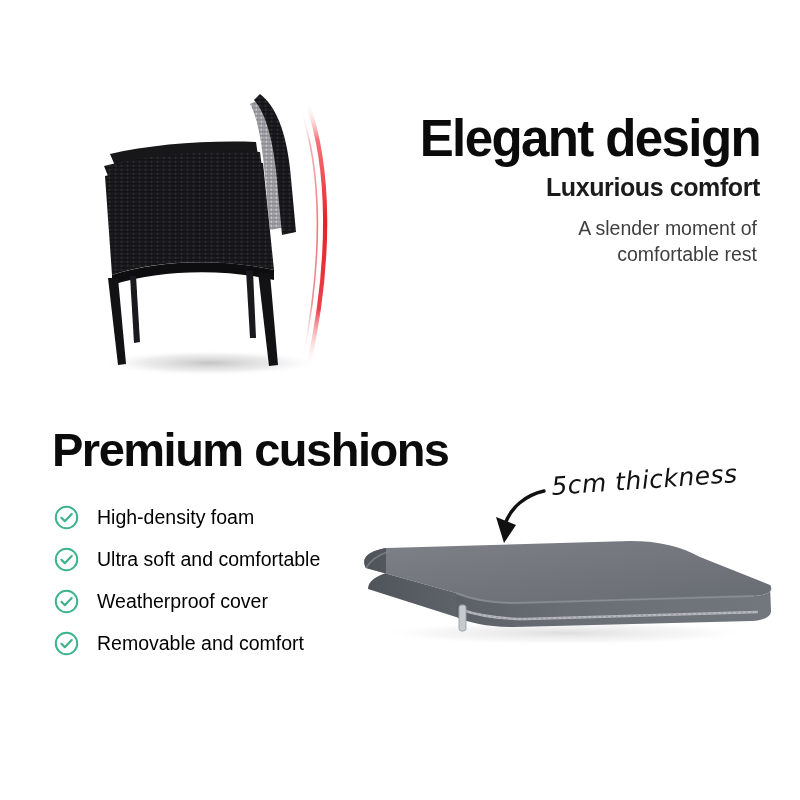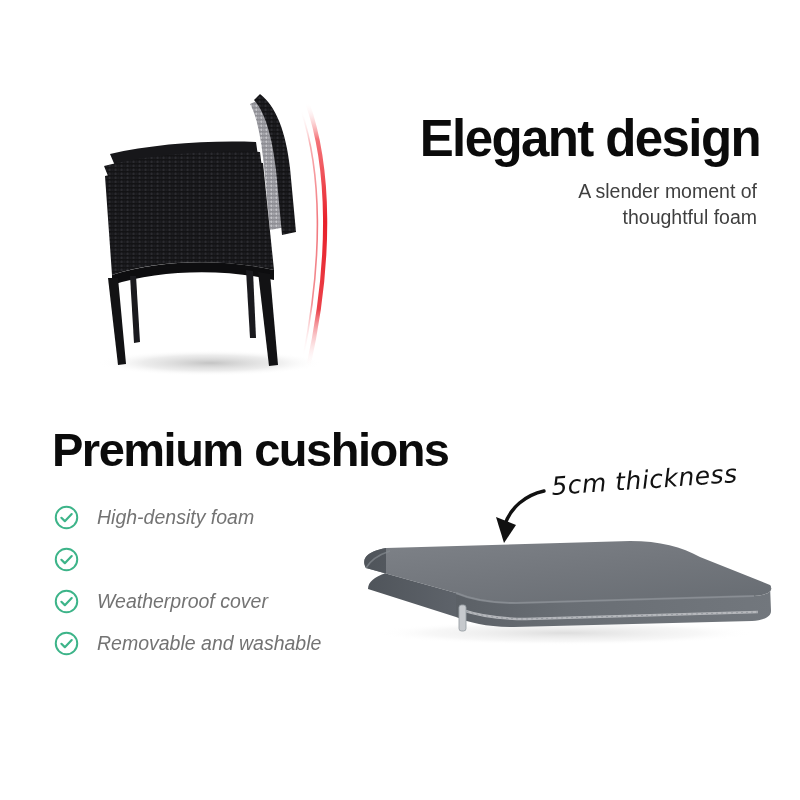--- a/index.html
+++ b/index.html
@@ -83,24 +83,23 @@
   }
   .check-icon {
     flex: 0 0 auto;
     width: 25px;
     height: 25px;
     display: block;
   }
   .feature-label {
     font-family: "Liberation Sans", sans-serif;
     font-size: 19.5px;
-    color: #737373;
+    color: #000000;
     margin-left: 18px;
     white-space: nowrap;
-    font-style: italic;
   }
 
   
   .chair-art {
     position: absolute;
     left: 60px;
     top: 80px;
     width: 320px;
     height: 320px;
   }
@@ -162,55 +161,57 @@
     <path d="M70 196 L76 196 L80 262 L74 263 Z" fill="#1a1a1e"></path>
     <path d="M198 192 L210 194 L218 285 L209 286 Z" fill="#121214"></path>
     <path d="M186 190 L193 191 L196 258 L190 258 Z" fill="#1a1a1e"></path>
 
     <path d="M247 22 C270 86 272 180 248 288" fill="none" stroke="url(#redline)" stroke-width="4.2" stroke-linecap="round"></path>
     <path d="M241 30 C262 92 263 178 243 278" fill="none" stroke="url(#redline)" stroke-width="1.6" stroke-linecap="round" opacity="0.6"></path>
   </svg>
 
   <div class="headline-block">
     <h1 class="headline">Elegant design</h1>
+    <h2 class="subhead">Luxurious comfort</h2>
     <p class="tagline">
       <span>A slender moment of</span><br>
-      <span>thoughtful foam</span>
+      <span>comfortable rest</span>
     </p>
   </div>
 
   <h2 class="section-heading">Premium cushions</h2>
 
   <ul class="feature-list">
     <li class="feature-item">
       <svg class="check-icon" viewBox="0 0 24 24">
         <circle cx="12" cy="12" r="10.3" fill="none" stroke="#3db489" stroke-width="1.9"></circle>
         <path d="M7.1 12.3 L10.4 15.5 L17 8.7" fill="none" stroke="#3db489" stroke-width="2.1" stroke-linecap="round" stroke-linejoin="round"></path>
       </svg>
       <span class="feature-label">High-density foam</span>
     </li>
     <li class="feature-item">
       <svg class="check-icon" viewBox="0 0 24 24">
         <circle cx="12" cy="12" r="10.3" fill="none" stroke="#3db489" stroke-width="1.9"></circle>
         <path d="M7.1 12.3 L10.4 15.5 L17 8.7" fill="none" stroke="#3db489" stroke-width="2.1" stroke-linecap="round" stroke-linejoin="round"></path>
       </svg>
+      <span class="feature-label">Ultra soft and comfortable</span>
     </li>
     <li class="feature-item">
       <svg class="check-icon" viewBox="0 0 24 24">
         <circle cx="12" cy="12" r="10.3" fill="none" stroke="#3db489" stroke-width="1.9"></circle>
         <path d="M7.1 12.3 L10.4 15.5 L17 8.7" fill="none" stroke="#3db489" stroke-width="2.1" stroke-linecap="round" stroke-linejoin="round"></path>
       </svg>
       <span class="feature-label">Weatherproof cover</span>
     </li>
     <li class="feature-item">
       <svg class="check-icon" viewBox="0 0 24 24">
         <circle cx="12" cy="12" r="10.3" fill="none" stroke="#3db489" stroke-width="1.9"></circle>
         <path d="M7.1 12.3 L10.4 15.5 L17 8.7" fill="none" stroke="#3db489" stroke-width="2.1" stroke-linecap="round" stroke-linejoin="round"></path>
       </svg>
-      <span class="feature-label">Removable and washable</span>
+      <span class="feature-label">Removable and comfort</span>
     </li>
   </ul>
 
   <svg class="cushion-art" viewBox="0 0 460 190">
     <defs>
       <linearGradient id="topface" x1="0.1" y1="0" x2="0.9" y2="1">
         <stop offset="0%" stop-color="#7d8187"></stop>
         <stop offset="48%" stop-color="#73777d"></stop>
         <stop offset="100%" stop-color="#686d73"></stop>
       </linearGradient>

